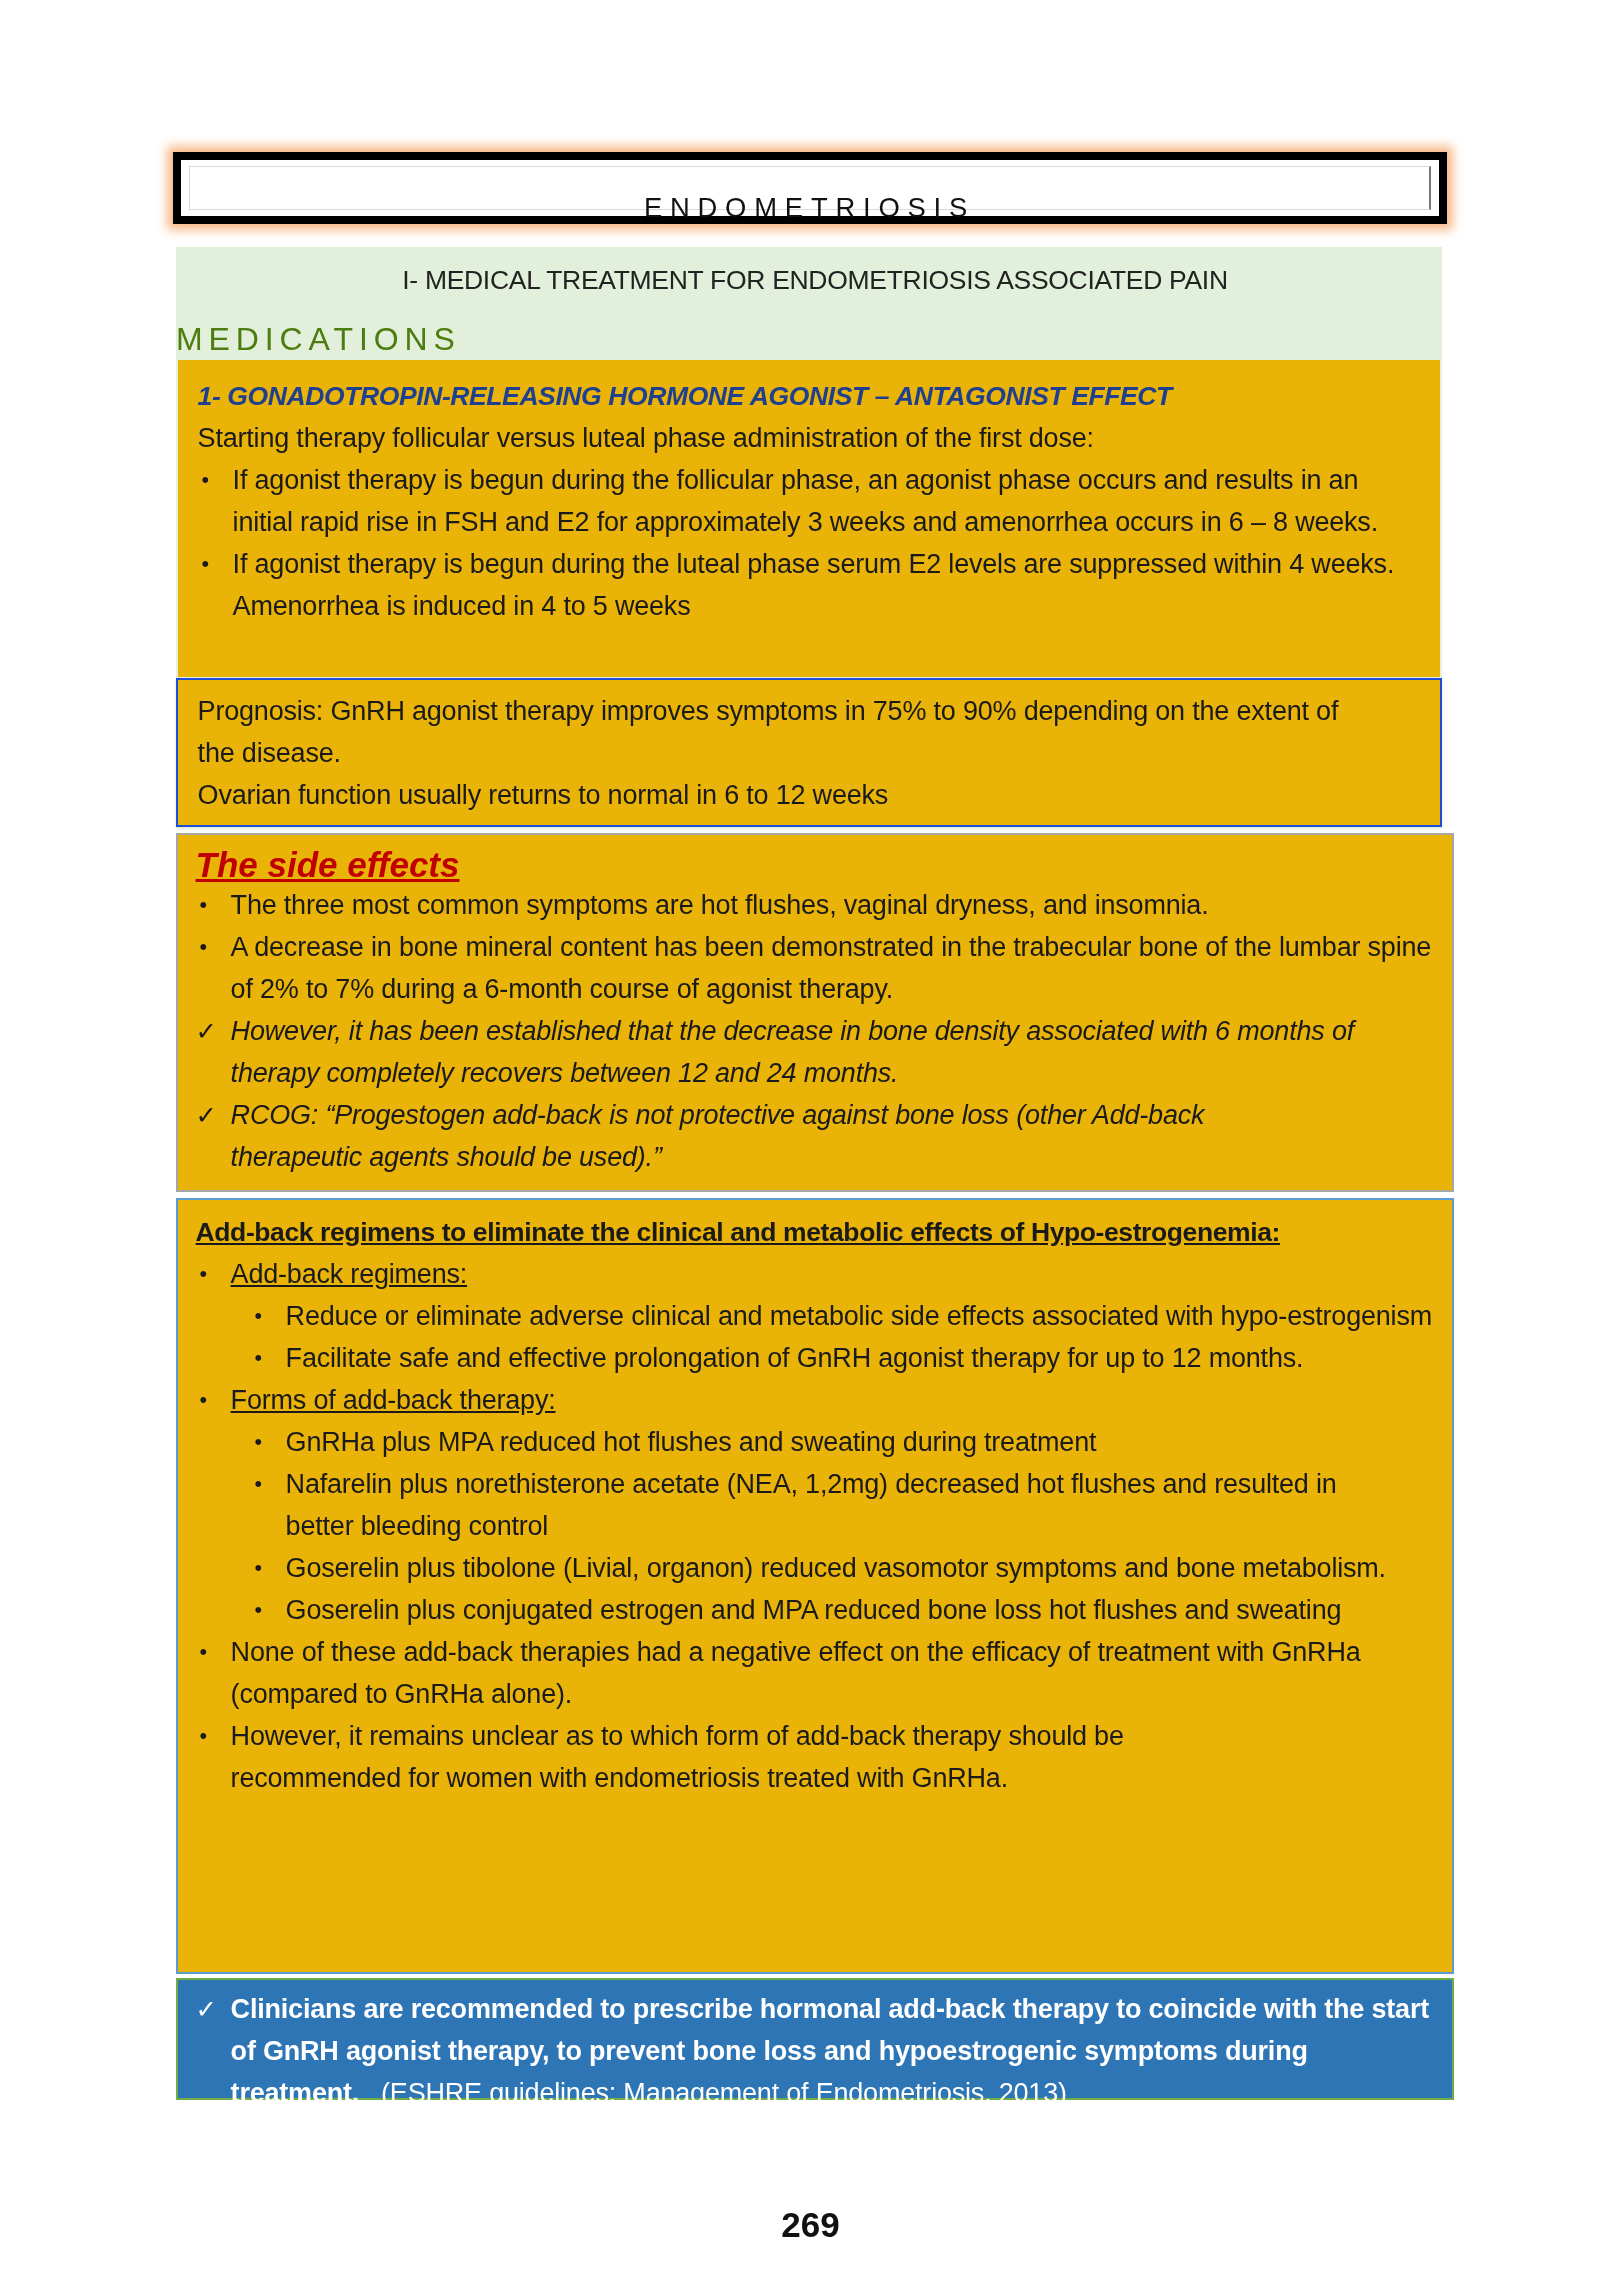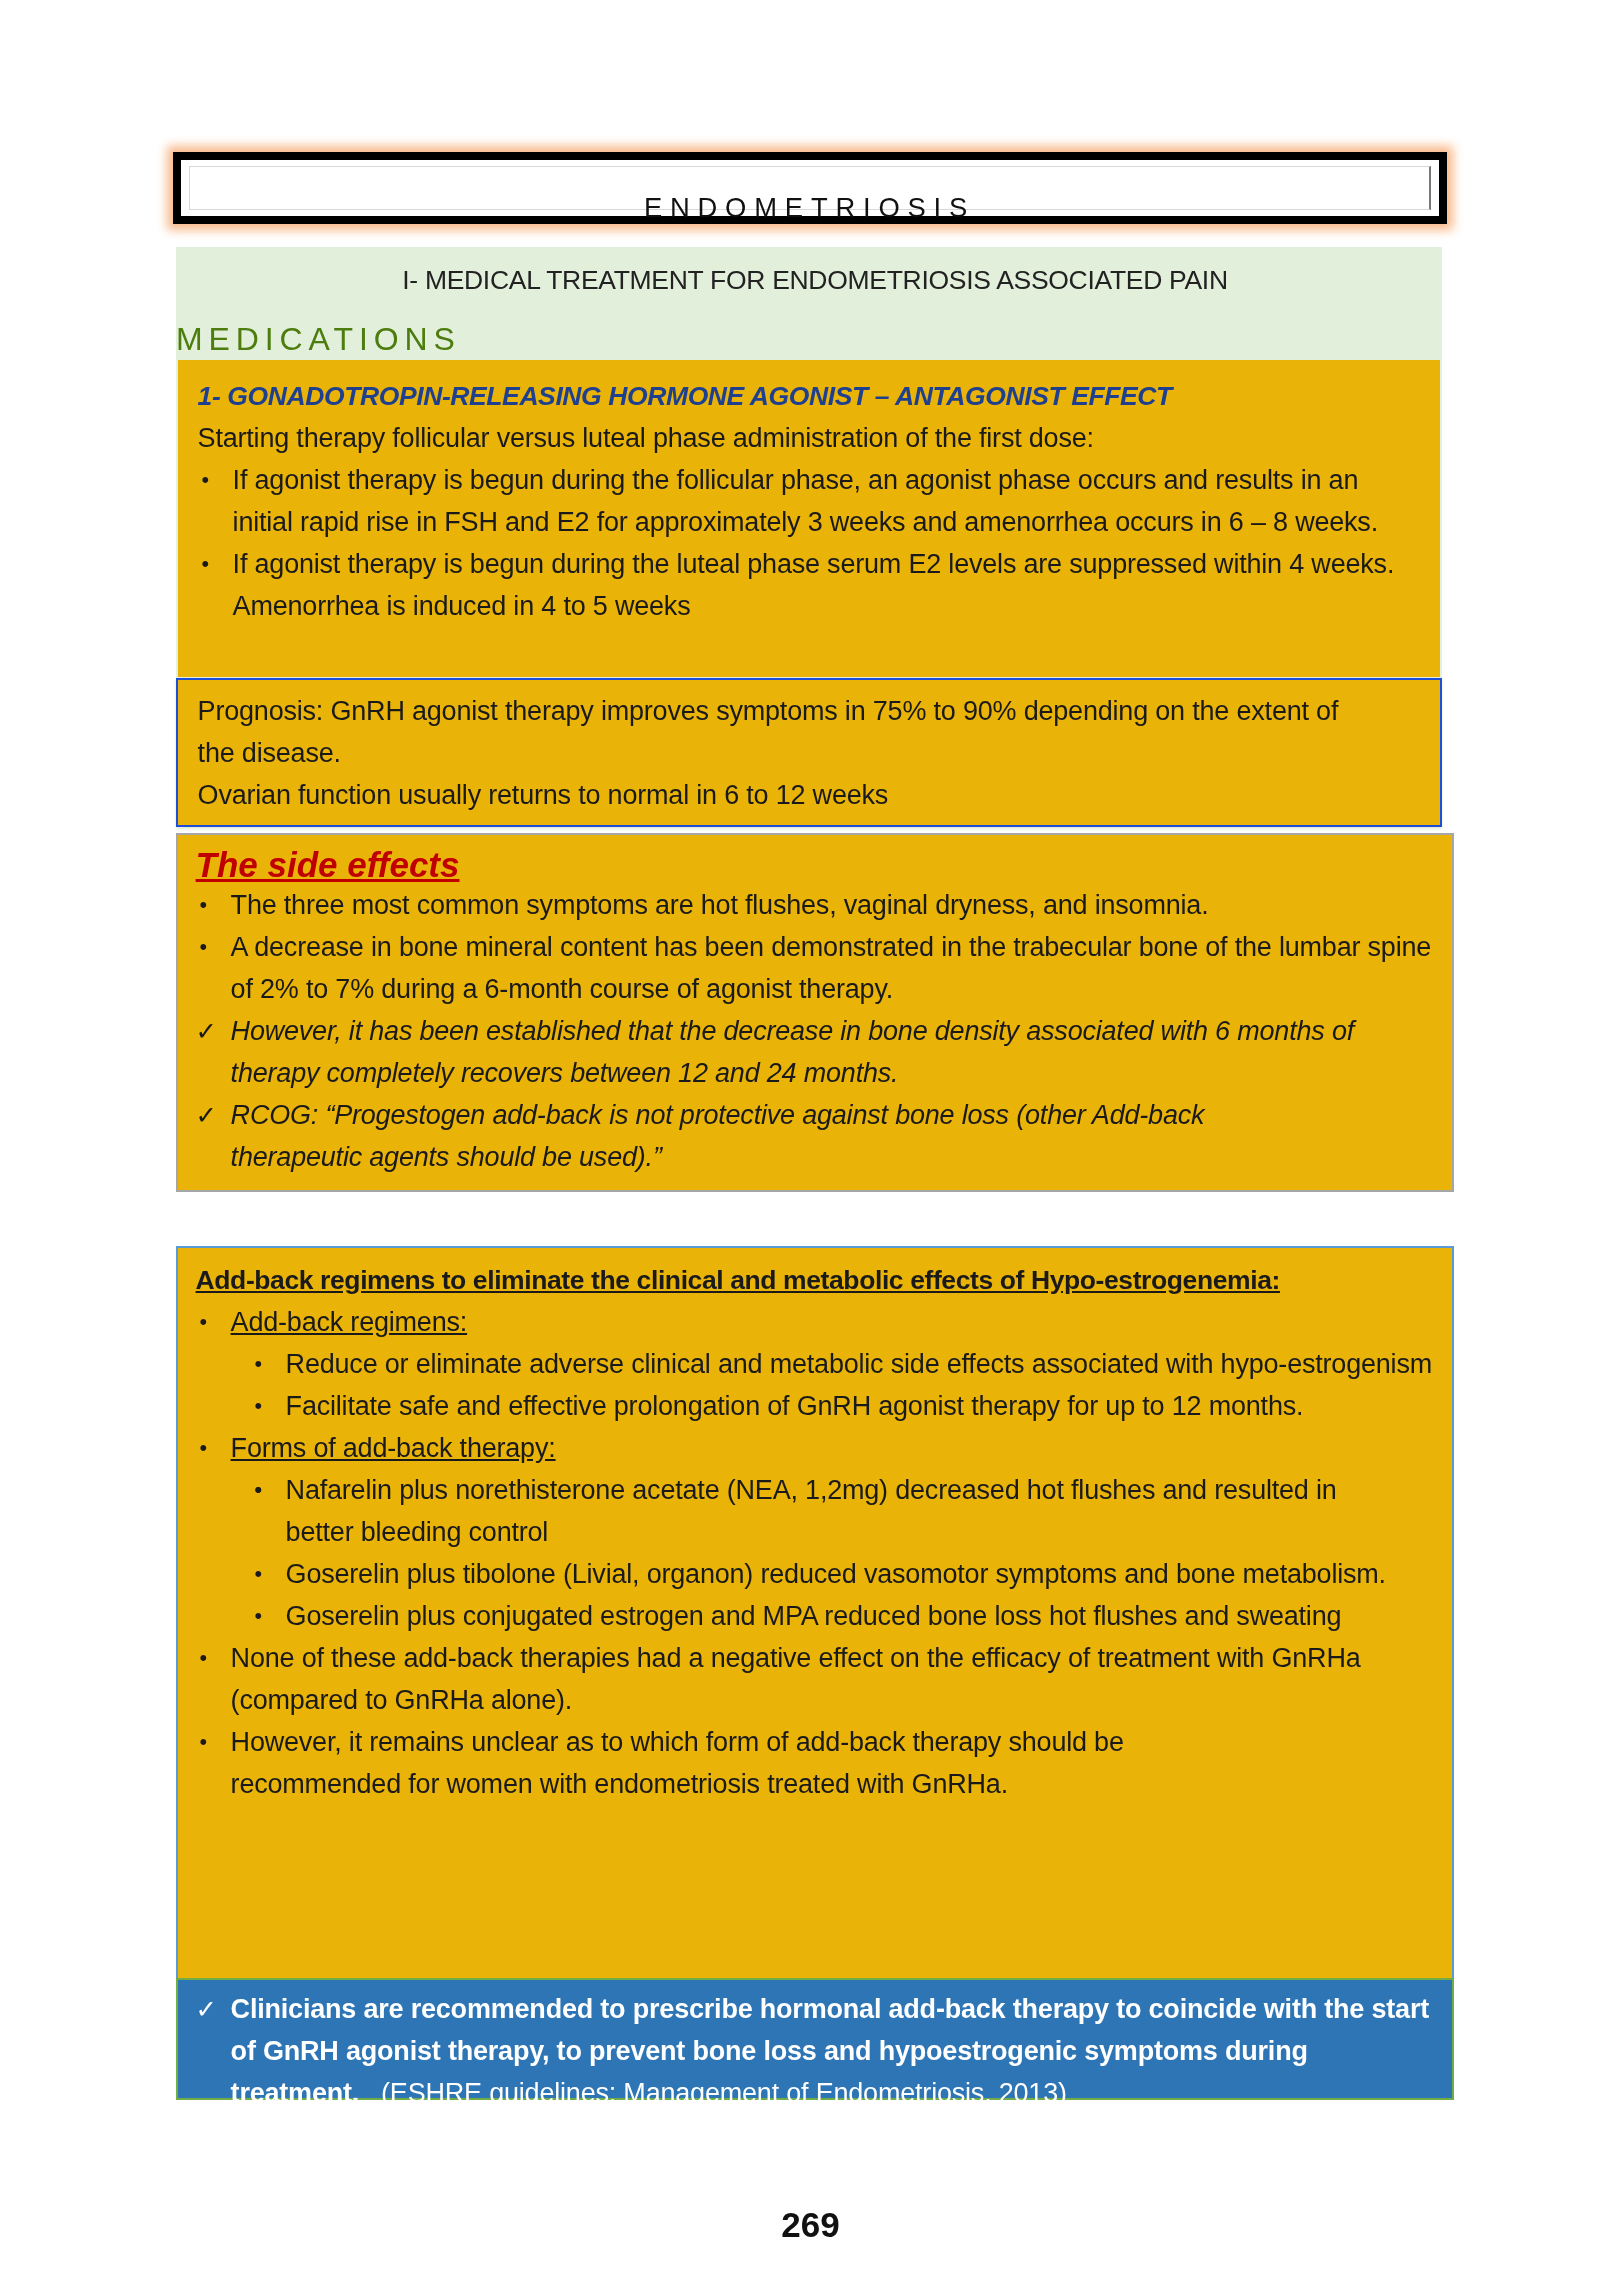--- a/index.html
+++ b/index.html
@@ -29,21 +29,21 @@
 
   .box { position: absolute; box-sizing: border-box; background: #eab308; }
   .box-gnrh { left: 176px; top: 360px; width: 1266px; height: 319px;
               border: 2px solid #e6f0df; border-top: none; padding: 15.7px 19.6px 0 19.6px; }
   .box-prog { left: 176px; top: 678px; width: 1266px; height: 149px;
               border: 2px solid #1d4ed8; padding: 9.8px 19.6px 0 19.6px;
               box-shadow: 0 2px 2.9px #dde8d6; }
   .box-side { left: 176px; top: 833px; width: 1278px; height: 359px;
               border: 2.9px solid #a6a6a6; padding: 9.8px 17.6px 0 17.6px; }
   .box-addback { left: 176px; top: 1198px; width: 1278px; height: 776px;
-                 border: 2.9px solid #5b9bd5; padding: 11.8px 17.6px 0 17.6px; margin-top: 48px; }
+                 border: 2.9px solid #5b9bd5; padding: 11.8px 17.6px 0 17.6px; }
   .box-reco { left: 176px; top: 1978px; width: 1278px; height: 122px;
               border: 2.9px solid #70ad47; background: #2e75b6; padding: 7.8px 17.6px 0 17.6px; color: #fff; }
 
   .line { font-size: 27px; line-height: 42px; letter-spacing: -0.2px; }
   .heading-blue { color: #1f3f8f; font-weight: bold; font-style: italic; font-size: 26.5px;
                   line-height: 41px; letter-spacing: -0.4px; }
   .heading-red { color: #c00000; font-style: italic; font-weight: bold; text-decoration: underline;
                  font-size: 35px; line-height: 39px; }
   .heading-ul { font-weight: bold; text-decoration: underline; font-size: 26.5px; line-height: 41px;
                 letter-spacing: -0.4px; }
@@ -139,20 +139,21 @@
   </ul>
   <ul class="list">
     <li class="line">
       <span class="bullet">•</span>
       <span class="underline">Forms of add-back therapy:</span>
     </li>
   </ul>
   <ul class="list l2">
     <li class="line">
       <span class="bullet">•</span>
+      <span>GnRHa plus MPA reduced hot flushes and sweating during treatment</span>
     </li>
     <li class="line" style="padding-right:78px;">
       <span class="bullet">•</span>
       <span>Nafarelin plus norethisterone acetate (NEA, 1,2mg) decreased hot flushes and resulted in better bleeding control</span>
     </li>
     <li class="line" style="padding-right:39px;">
       <span class="bullet">•</span>
       <span>Goserelin plus tibolone (Livial, organon) reduced vasomotor symptoms and bone metabolism.</span>
     </li>
     <li class="line" style="padding-right:49px;">

